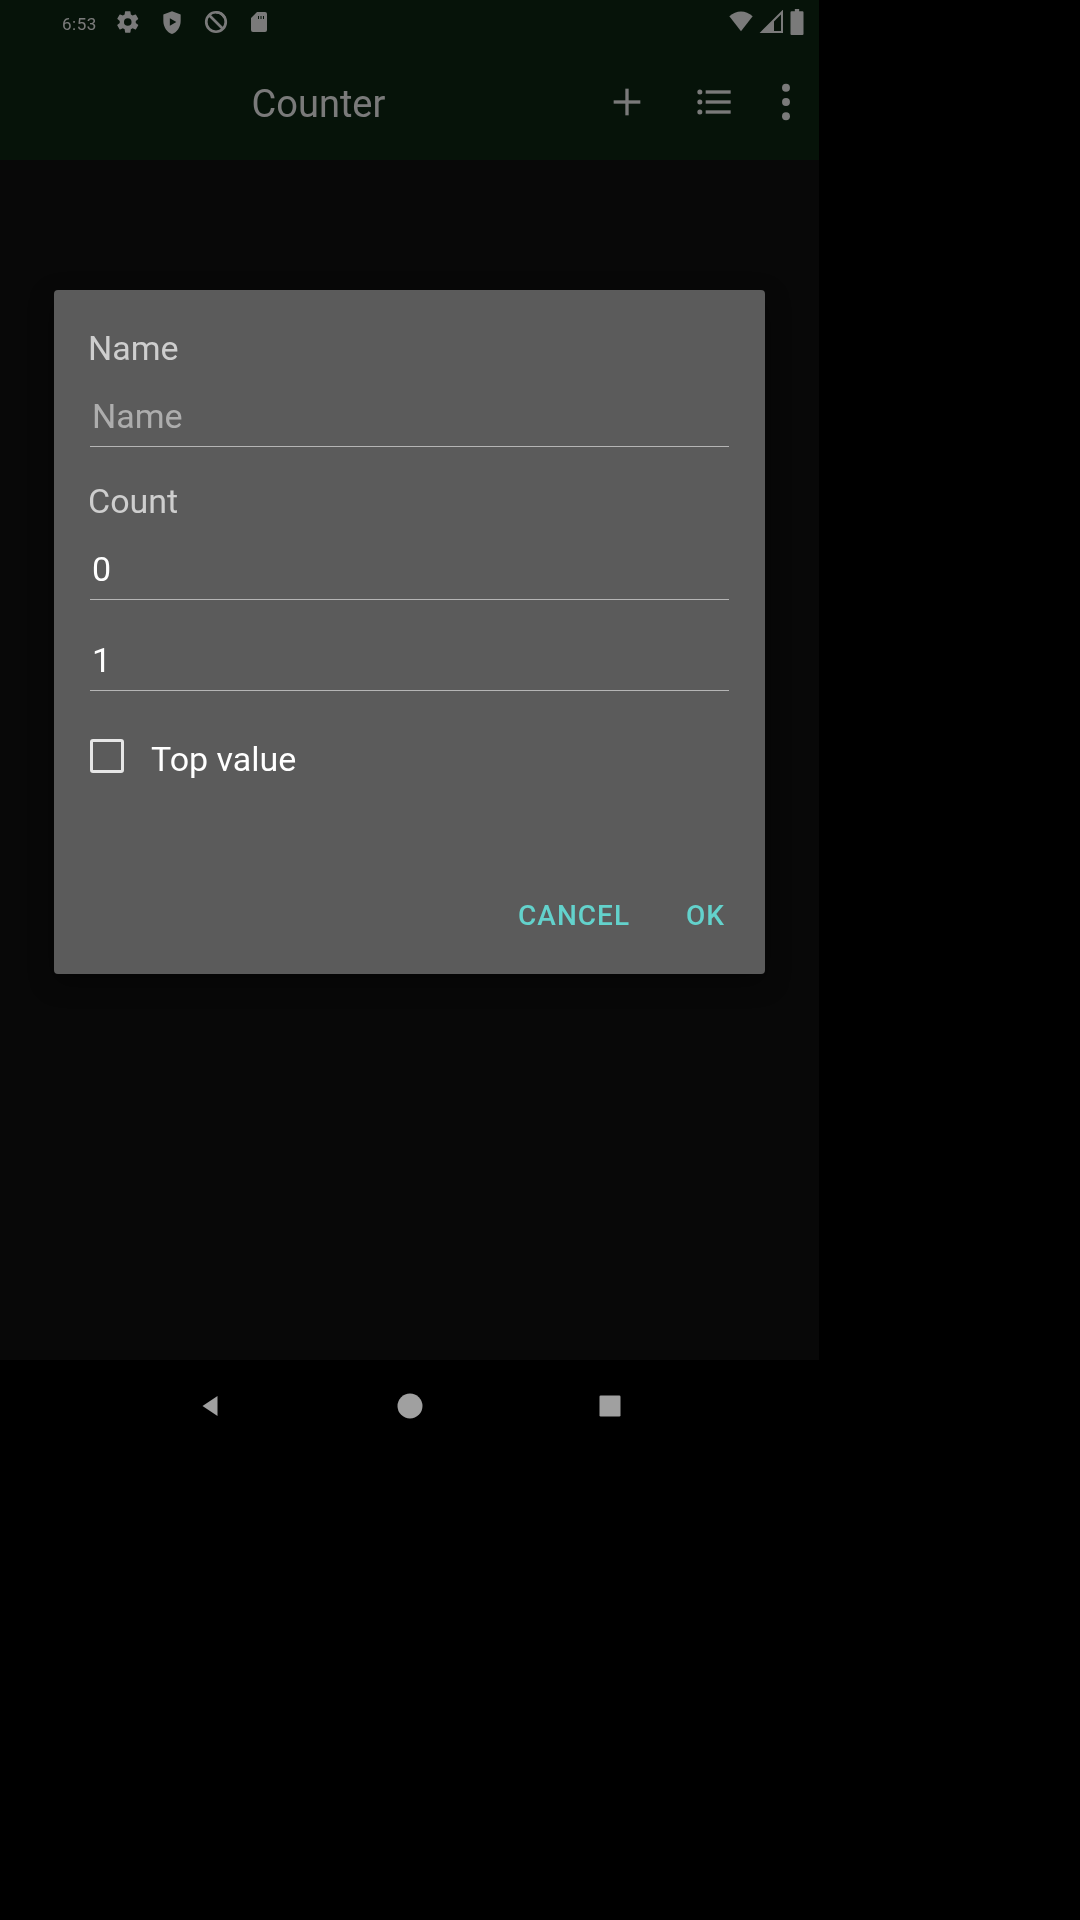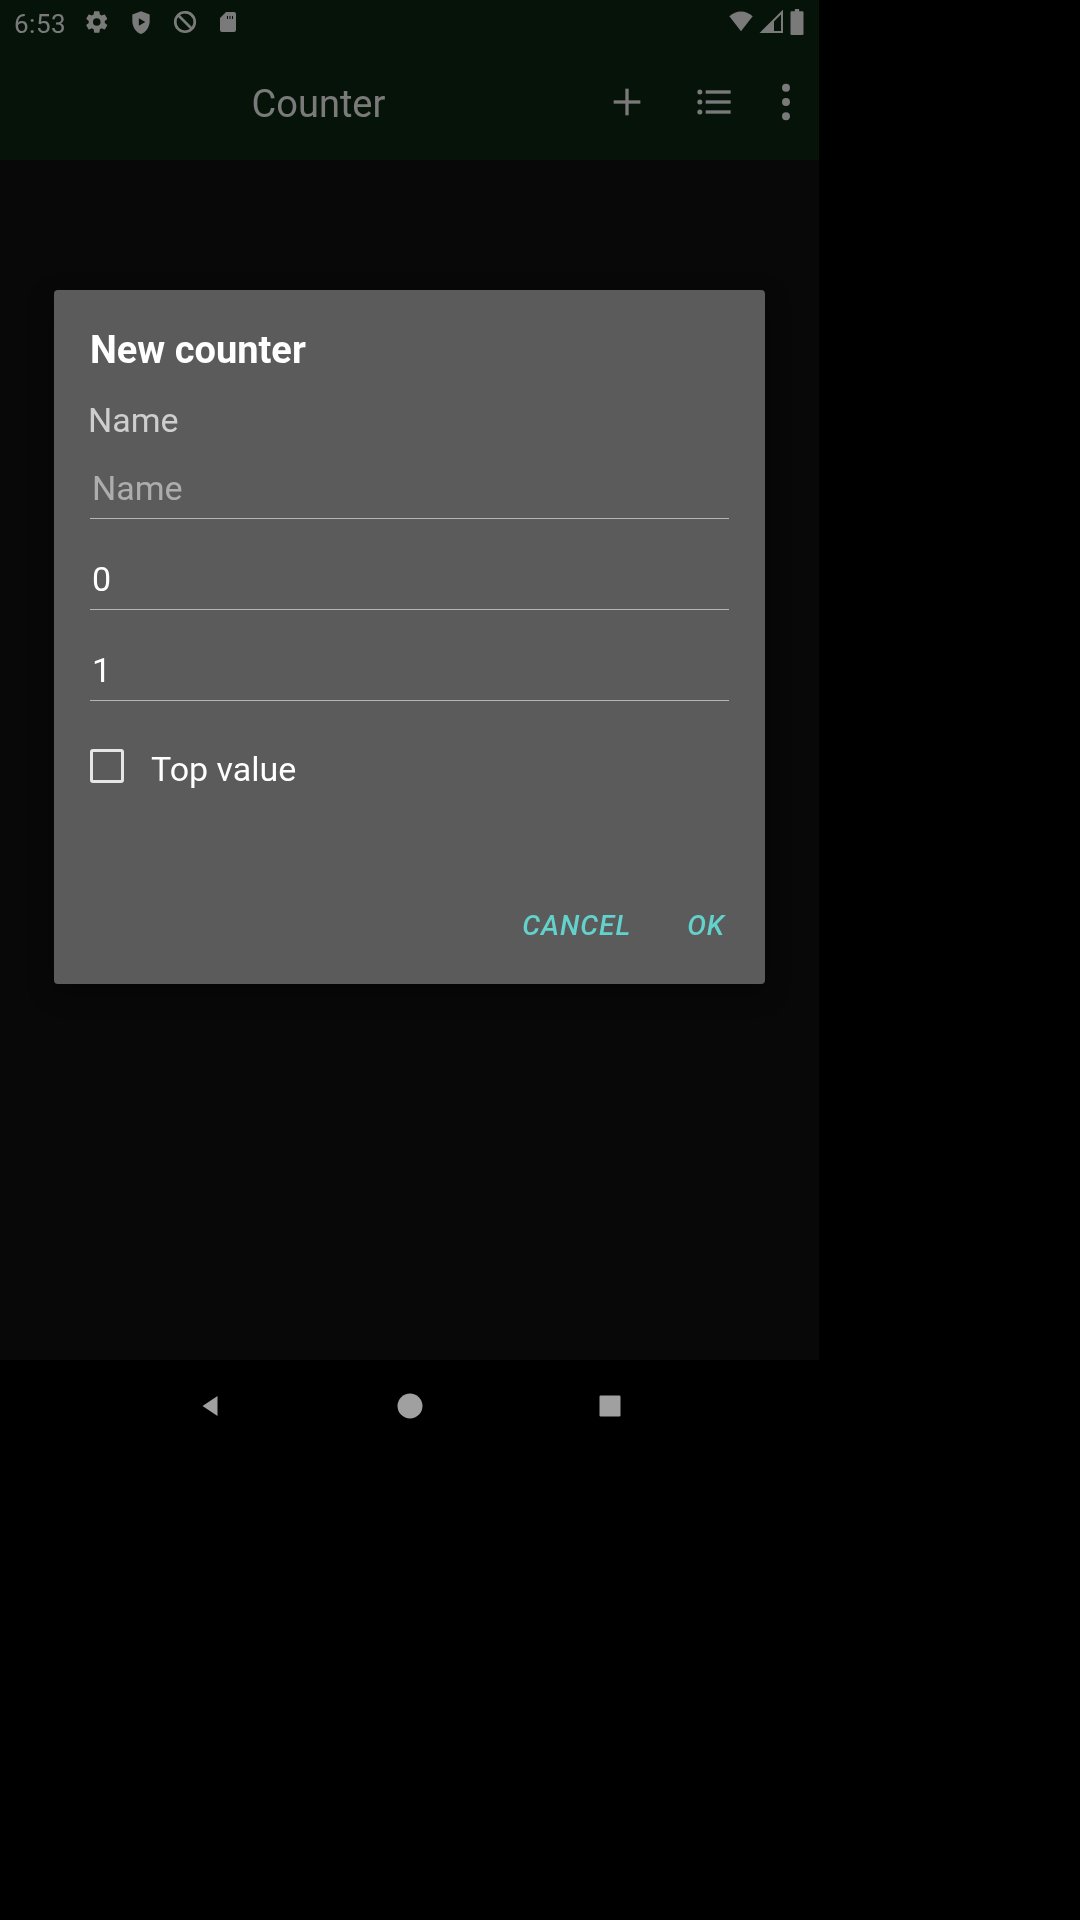--- a/index.html
+++ b/index.html
@@ -32,23 +32,24 @@
       justify-content: space-between;
       padding: 0 14px;
       color: #fff;
     }
     .status-left {
       display: flex;
       align-items: center;
       gap: 18px;
     }
     .status-time {
-      font-size: 26px;
+      font-size: 17px;
       font-weight: 400;
       letter-spacing: 0.5px;
+      margin-left: 48px;
     }
     .status-right {
       display: flex;
       align-items: center;
       gap: 4px;
     }
     .status-icon {
       color: #fff;
     }
 
@@ -154,21 +155,20 @@
     .checkbox-label {
       color: #fff;
       font-size: 34px;
     }
     .dialog-actions {
       display: flex;
       justify-content: flex-end;
       gap: 56px;
       padding-right: 4px;
       padding-bottom: 24px;
-      font-style: italic;
     }
     .dialog-action {
       color: #63d2cc;
       font-size: 28px;
       font-weight: 500;
       letter-spacing: 1px;
       cursor: pointer;
       text-transform: uppercase;
     }
 
@@ -269,25 +269,25 @@
           </svg>
       </span>
     </div>
   </div>
 
   <div class="content-area"></div>
 
   <div class="dim-overlay"></div>
 
   <div class="dialog">
-    <div class="dialog-title">New counter</div>
 
     <div class="field-label">Name</div>
     <input class="field-input" type="text" placeholder="Name" style="">
 
+    <div class="field-label">Count</div>
     <input class="field-input" type="text" value="0" style="">
 
     <input class="field-input" type="text" value="1" style="">
 
     <div class="checkbox-row">
       <div class="checkbox"></div>
       <div class="checkbox-label">Top value</div>
     </div>
 
     <div class="dialog-actions">

